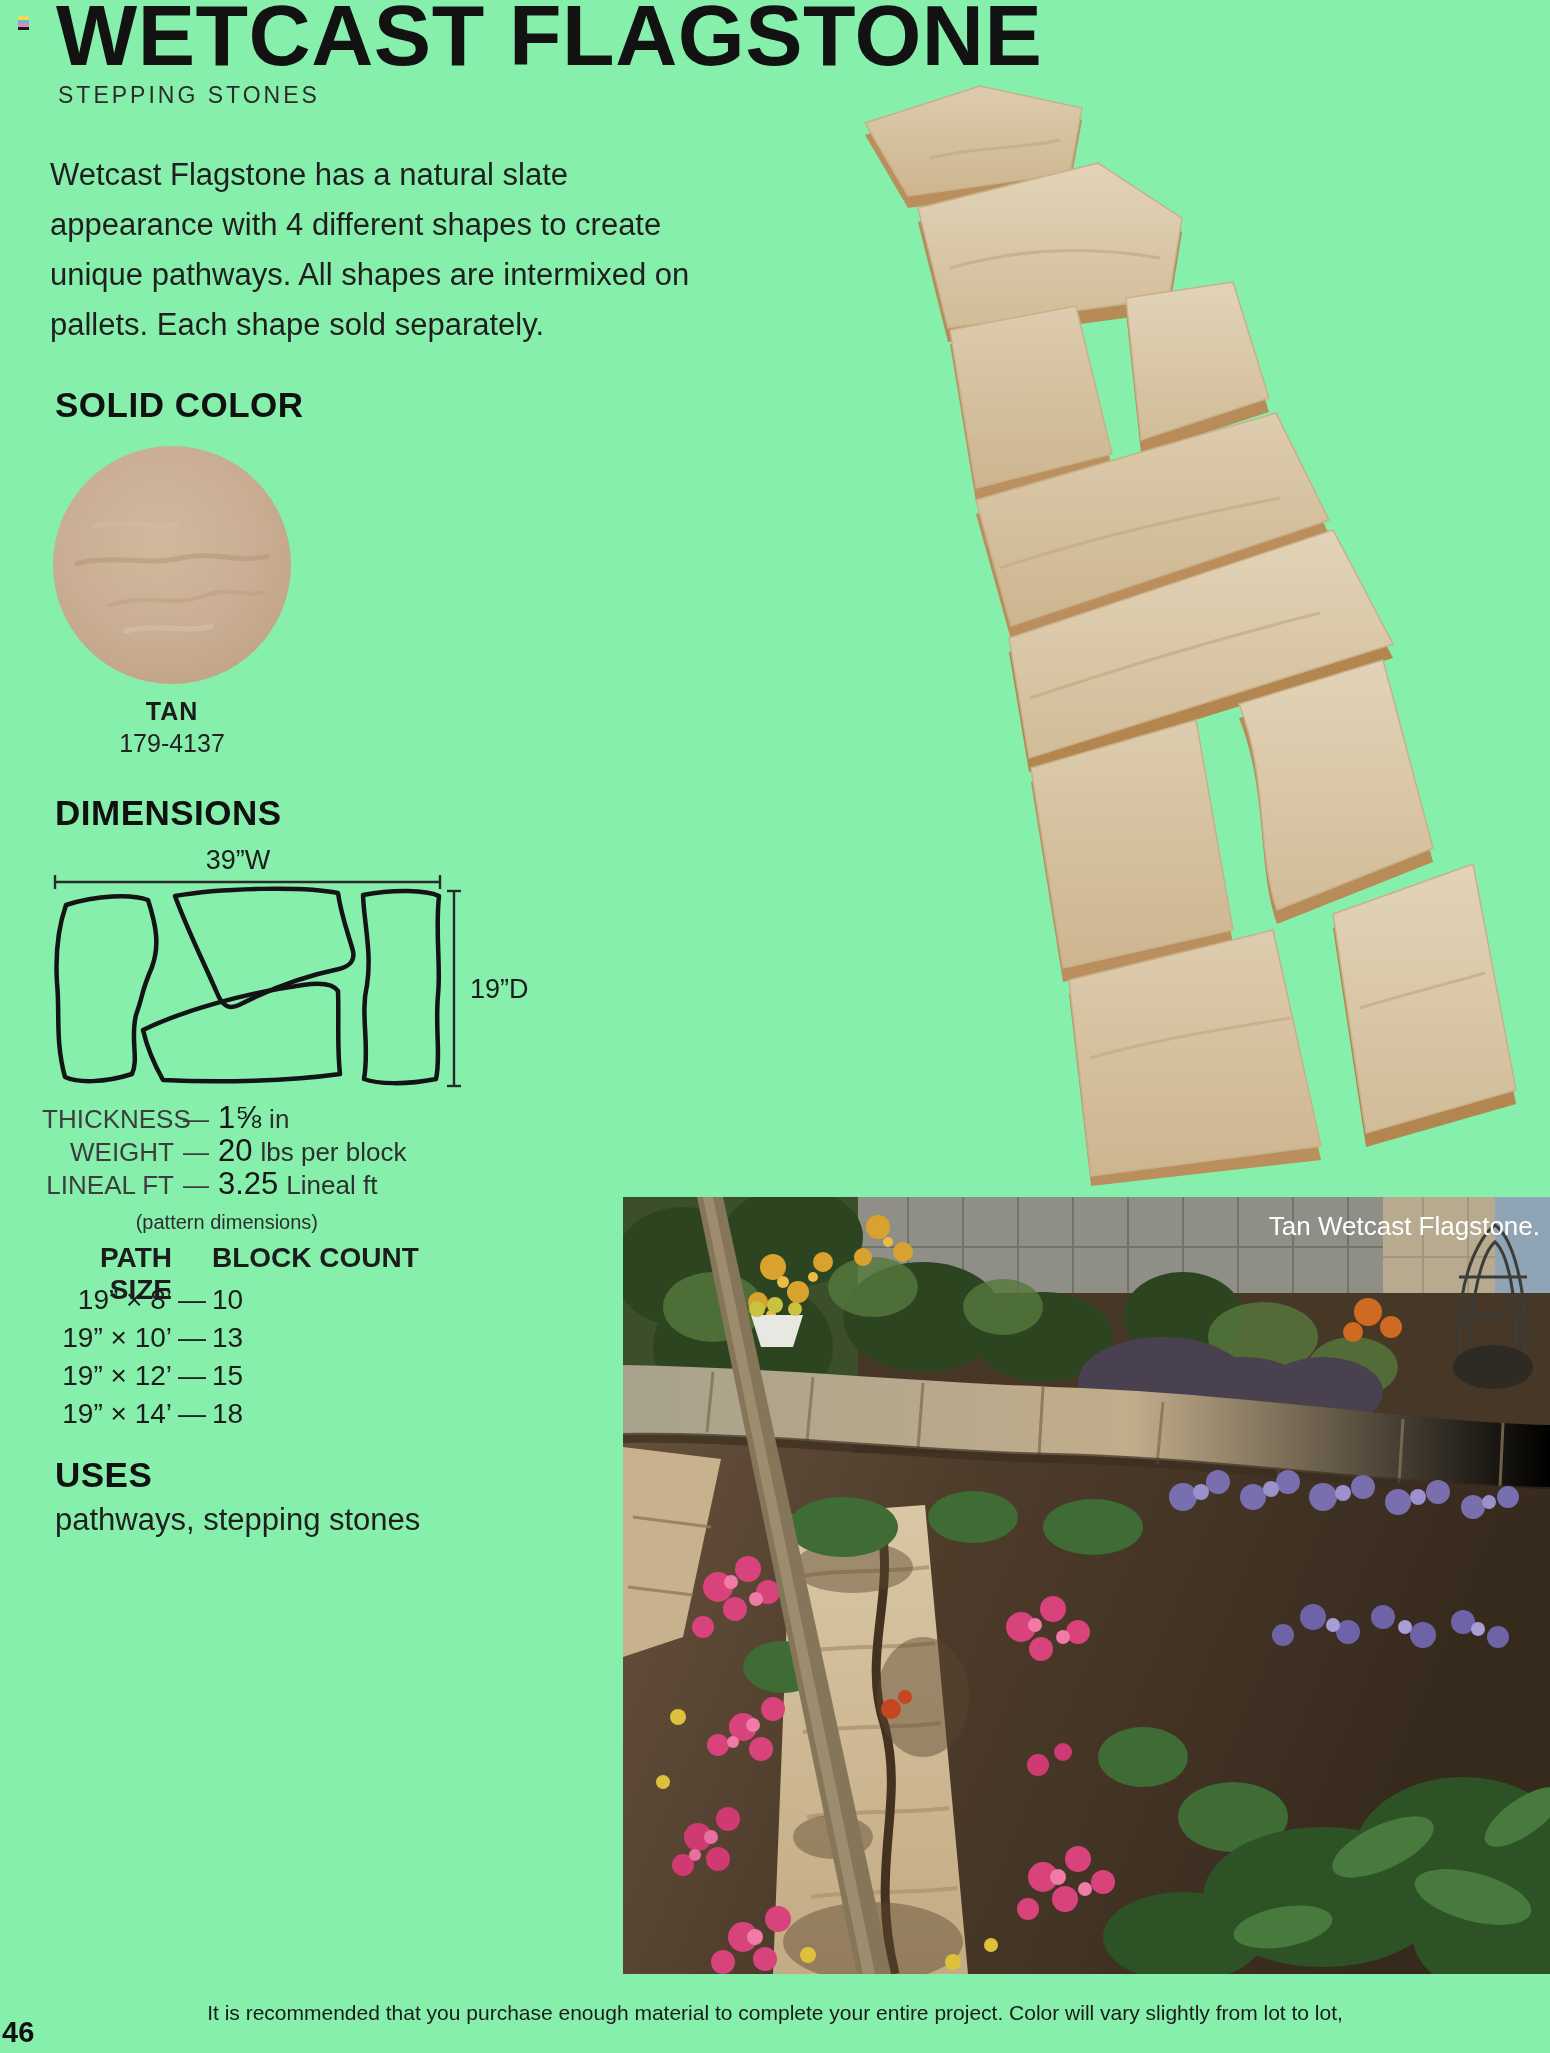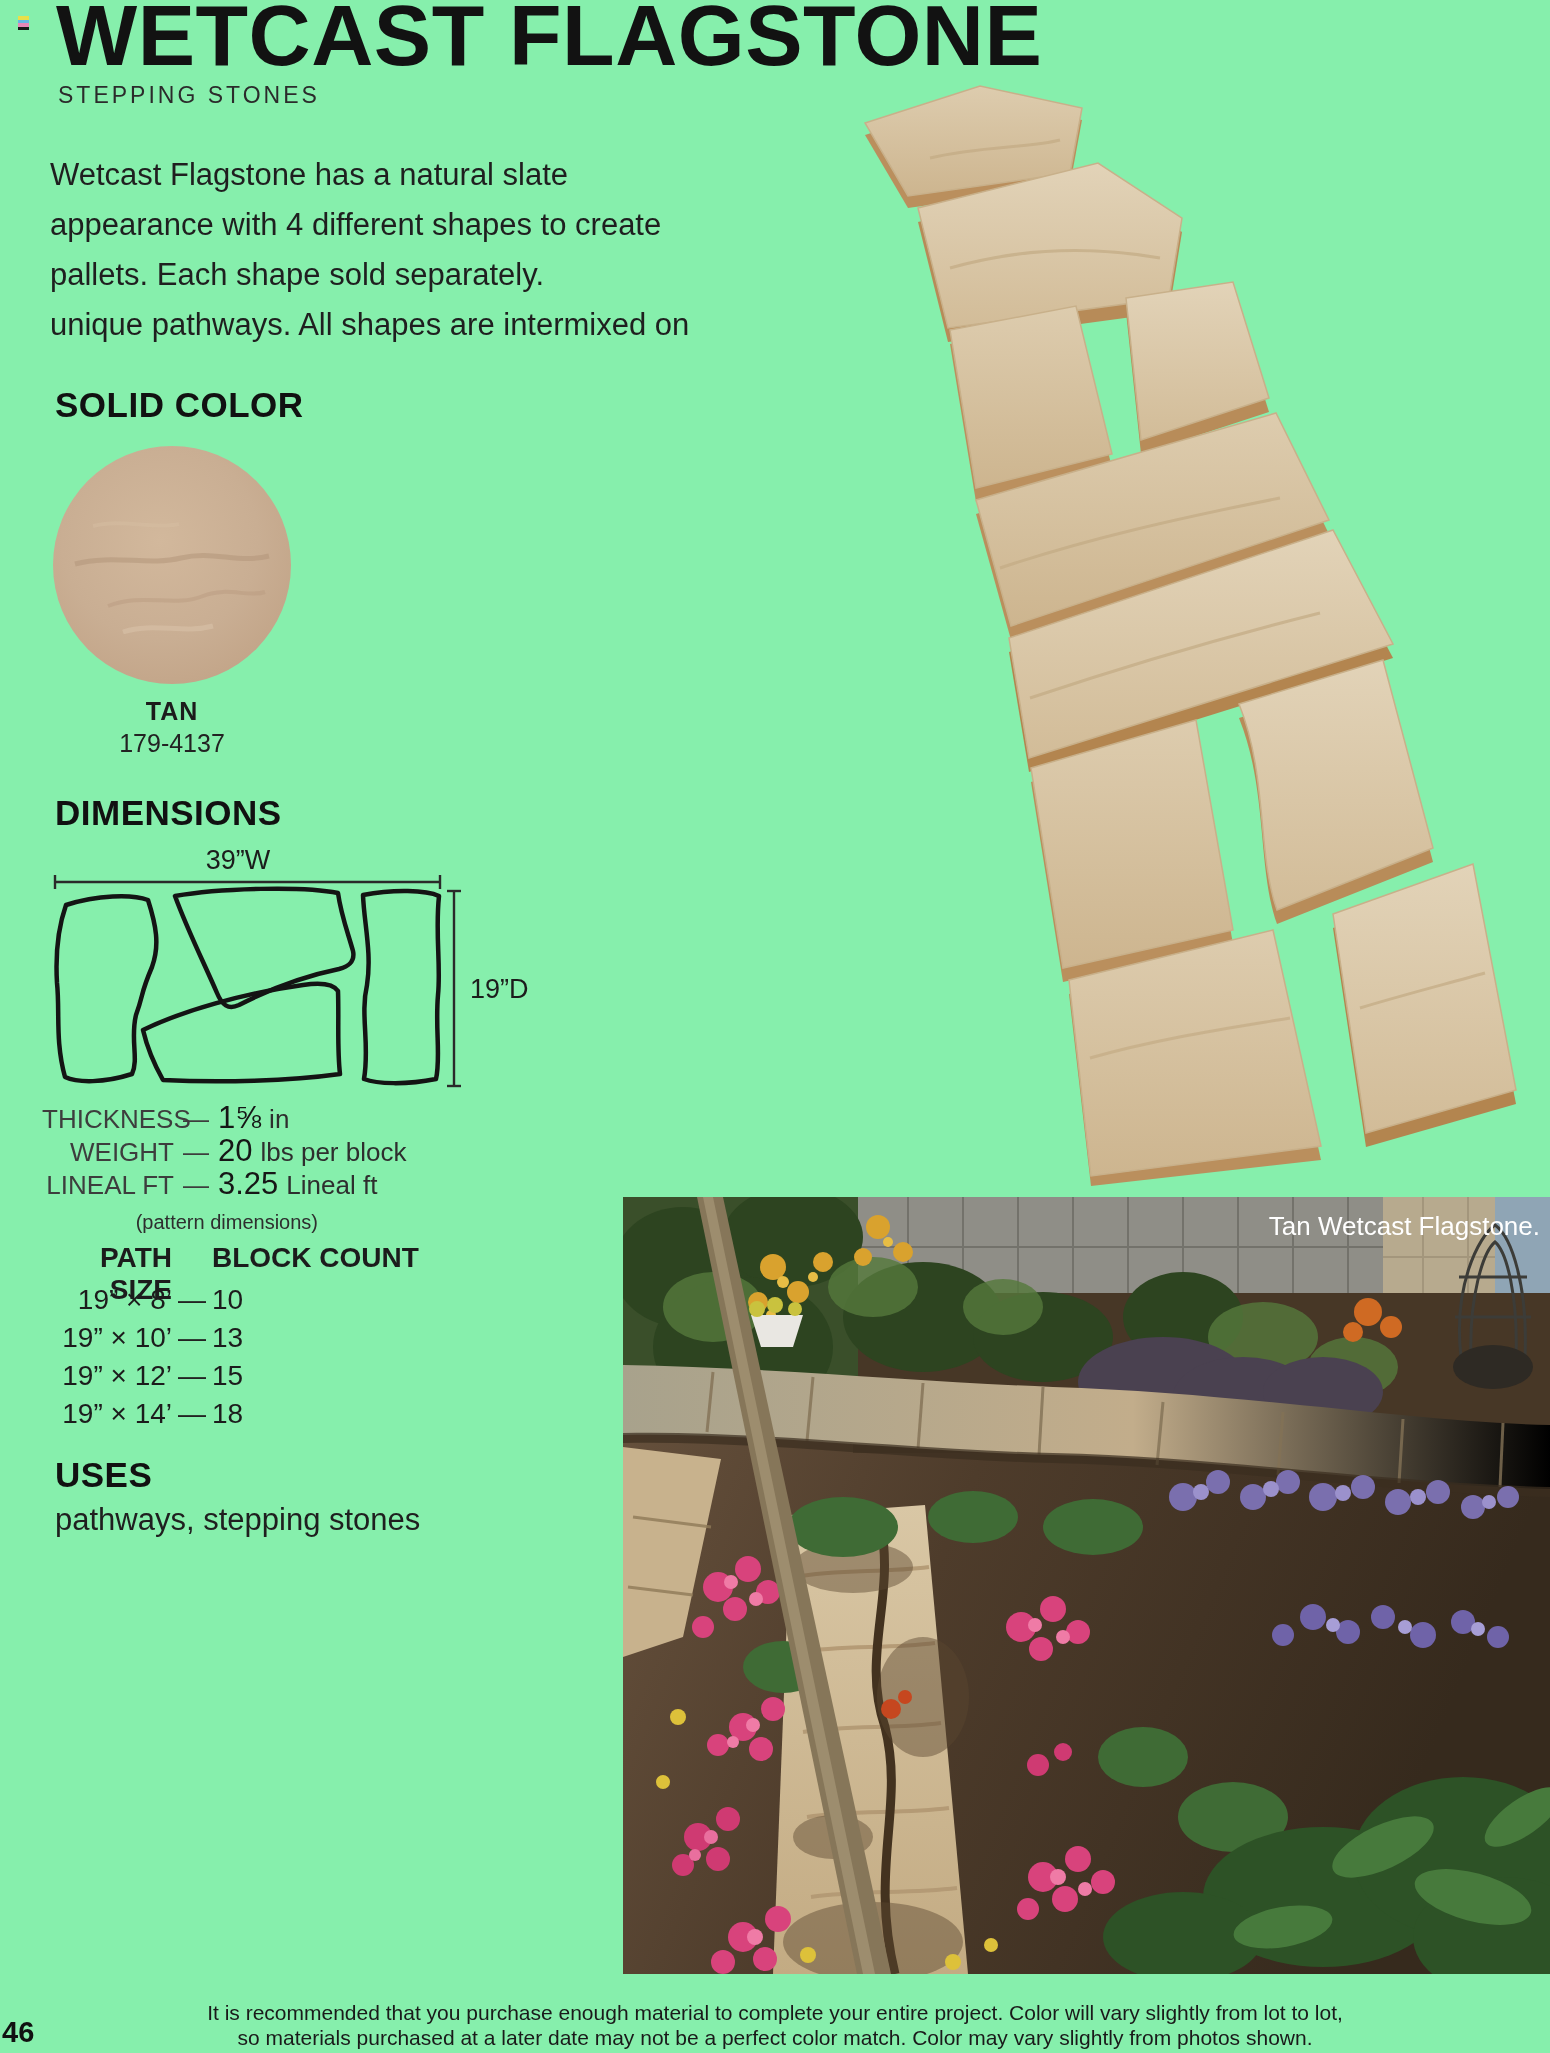--- a/index.html
+++ b/index.html
@@ -59,22 +59,22 @@
     <div style="background:#e788b8"></div>
     <div style="background:#1a1a1a"></div>
   </div>
 
   <div class="abs title">WETCAST FLAGSTONE</div>
   <div class="abs subtitle">STEPPING STONES</div>
 
   <div class="abs desc">
     <div>Wetcast Flagstone has a natural slate</div>
     <div>appearance with 4 different shapes to create</div>
+    <div>unique pathways. All shapes are intermixed on</div>
     <div>pallets. Each shape sold separately.</div>
-    <div>unique pathways. All shapes are intermixed on</div>
   </div>
 
   <div class="abs h2 solid-head">SOLID COLOR</div>
 
   <svg class="abs swatch" width="238" height="238" viewBox="0 0 238 238">
     <defs>
       <radialGradient id="swg" cx="45%" cy="40%" r="75%">
         <stop offset="0%" stop-color="#d2b89c"></stop>
         <stop offset="55%" stop-color="#c9ae93"></stop>
         <stop offset="100%" stop-color="#bfa083"></stop>
@@ -511,17 +511,16 @@
       </g>
 
     <polygon points="74,0 100,0 268,777 234,777" fill="#867659"></polygon>
     <polygon points="80,0 90,0 252,777 240,777" fill="#9d8d6e"></polygon>
 
     <text x="917" y="38" text-anchor="end" font-size="26" fill="#ffffff" font-family="Liberation Sans, sans-serif">Tan Wetcast Flagstone.</text>
   </svg>
 
   <div class="abs footer">
     <div>It is recommended that you purchase enough material to complete your entire project. Color will vary slightly from lot to lot,</div>
-    <div>so materials purchased at a later date may not be a perfect color match. Color may vary slightly from photos shown.</div>
   </div>
   <div class="abs pagenum">46</div>
 
 </div>
 
 </body></html>

